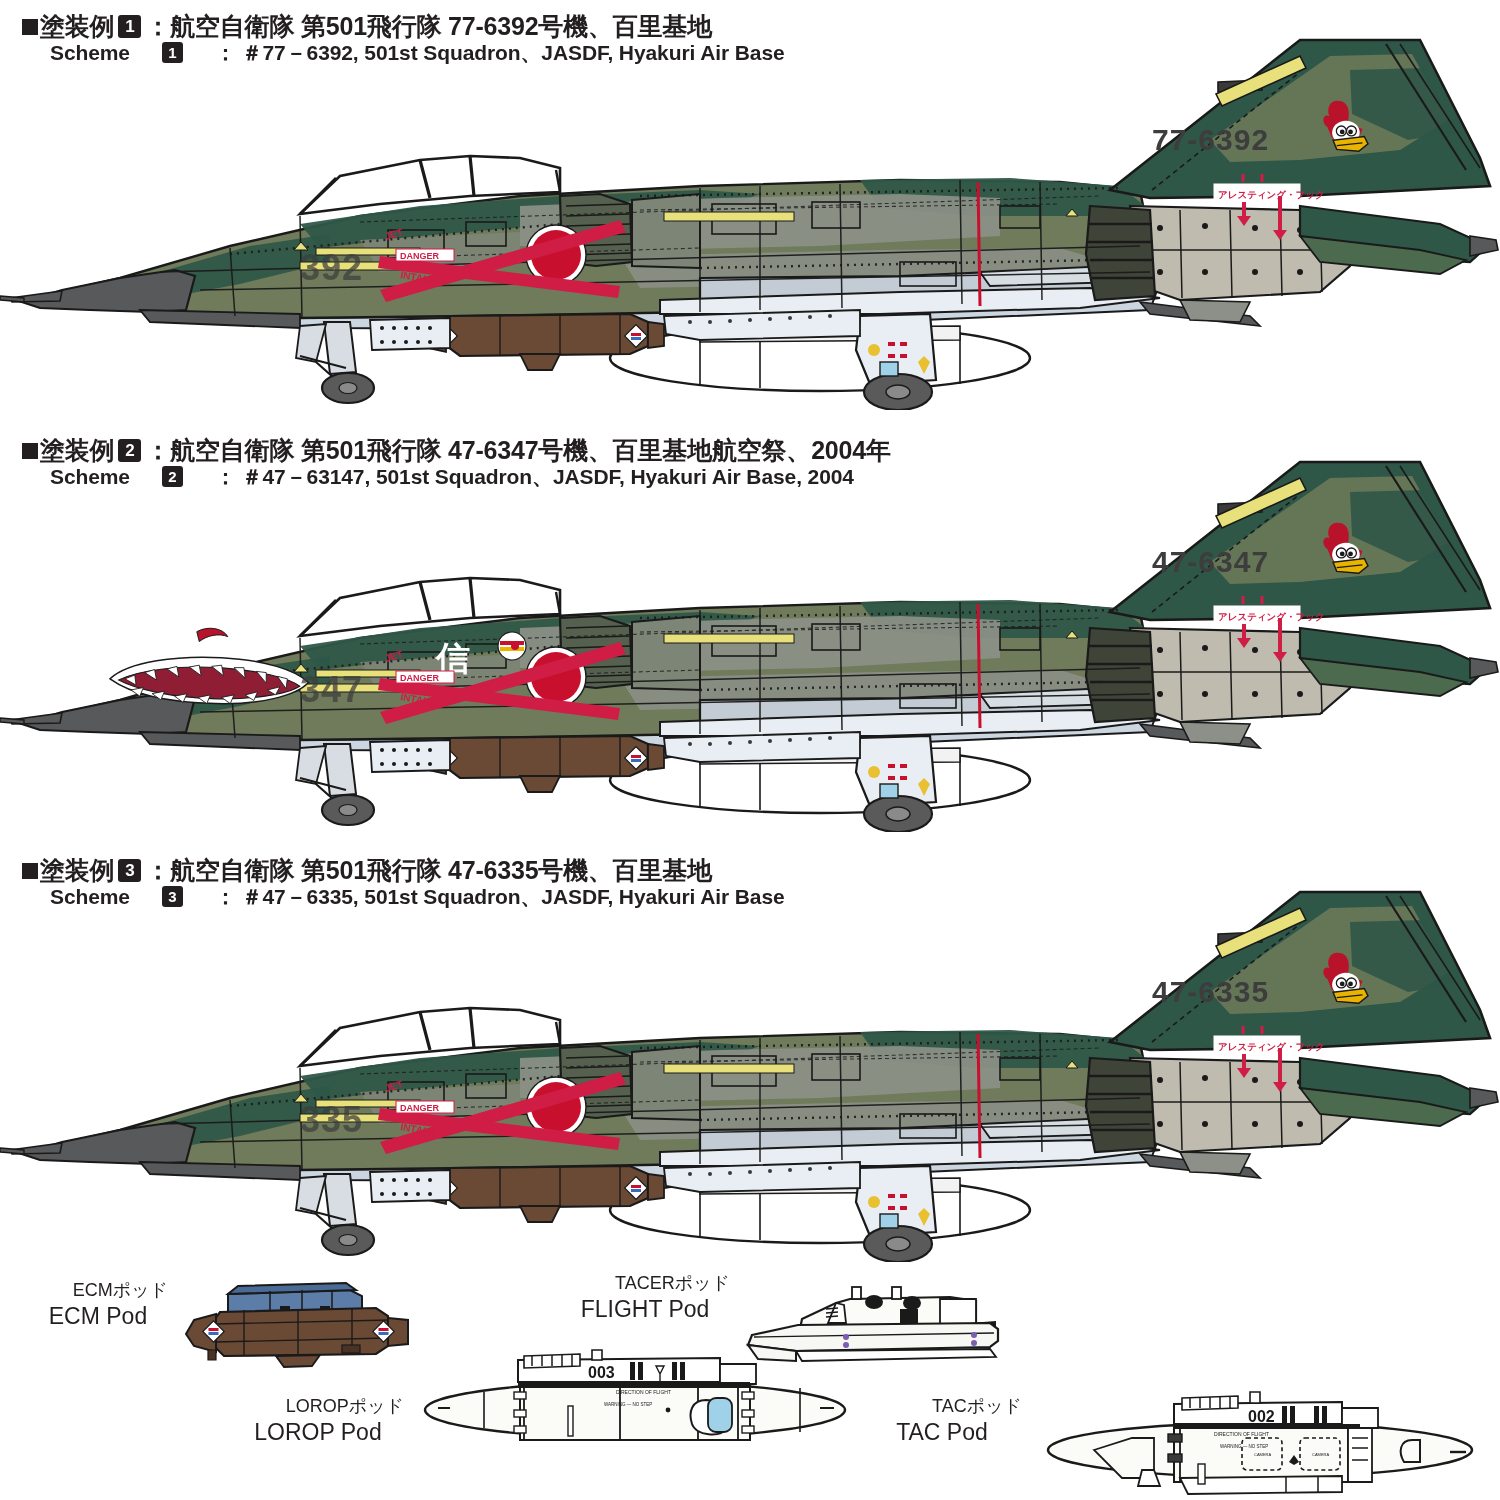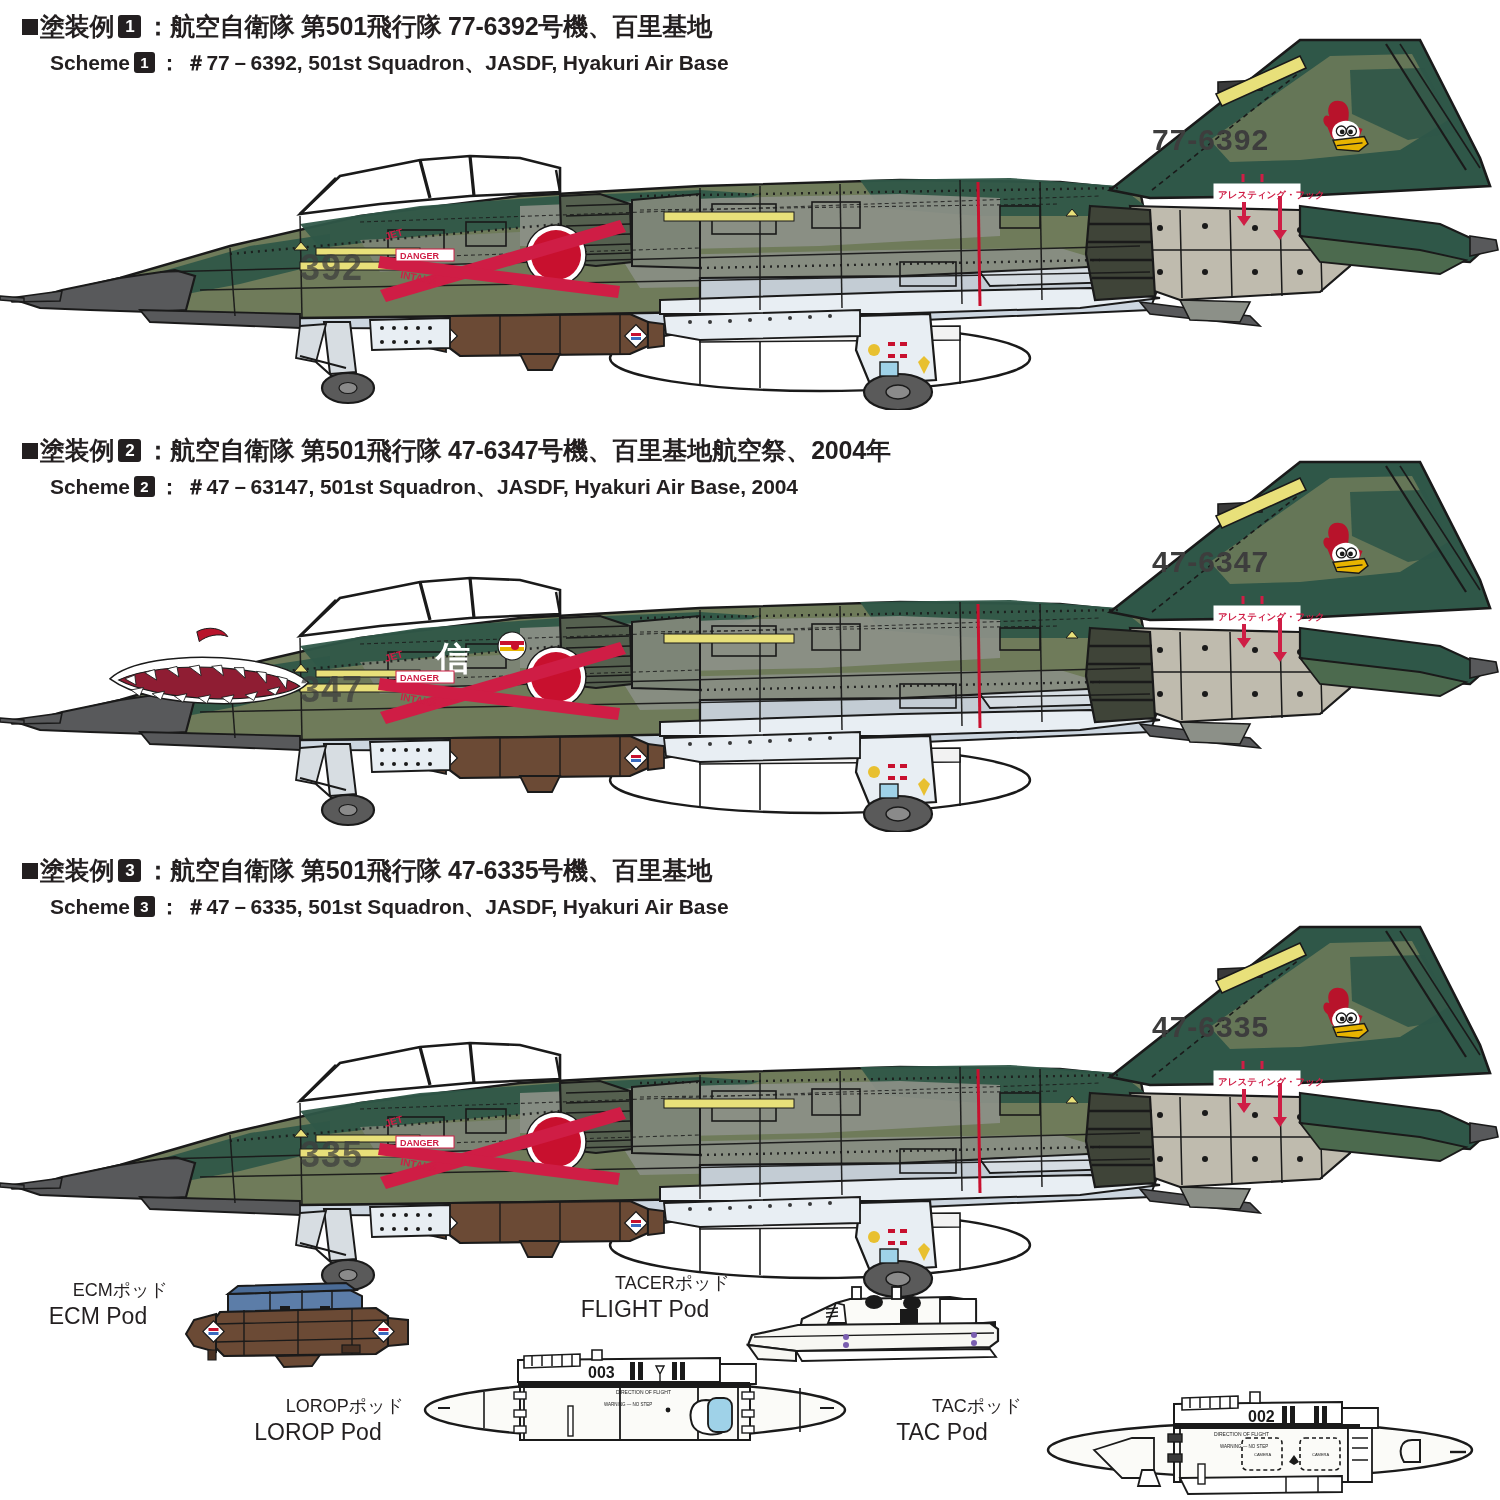--- a/index.html
+++ b/index.html
@@ -14,21 +14,21 @@
   }
   .sheet { position:relative; width:1465px; height:1500px;border-radius:31px; }
 
   
   .scheme-head { position:absolute; left:22px; }
   .head-jp, .head-en {
     display:flex; align-items:center; white-space:nowrap;
     line-height:1.0;
   }
   .head-jp { font-size:25px; font-weight:700; letter-spacing:-0.2px; }
-  .head-en { font-size:21px; font-weight:600; margin-top:13px; padding-left:28px; letter-spacing:-0.1px; }
+  .head-en { font-size:21px; font-weight:600; margin-top:3px; padding-left:28px; letter-spacing:-0.1px;gap:28px; }
   .sq { width:16px; height:16px; background:#231f20; display:inline-block; margin-right:2px; }
   .badge {
     display:inline-flex; align-items:center; justify-content:center;
     width:23px; height:23px; background:#231f20; color:#fff;
     border-radius:3px; font-size:17px; font-weight:700;
     margin:0 4px; font-family:"Liberation Sans", sans-serif;
   }
   .head-en .badge { width:21px; height:21px; font-size:15px; }
 
   
@@ -387,21 +387,21 @@
       <span class="badge">3</span>
       <span>：航空自衛隊 第501飛行隊 47-6335号機、百里基地</span>
     </div>
     <div class="head-en">
       <span>Scheme</span>
       <span class="badge">3</span>
       <span>：  ＃47－6335, 501st Squadron、JASDF, Hyakuri Air Base</span>
     </div>
   </div>
 
-  <div class="plane" style="top:897px;">
+  <div class="plane" style="top:862px;">
     <svg viewBox="0 0 1500 400" xmlns="http://www.w3.org/2000/svg">
       <use href="#phantom" x="0" y="0"></use>
       <g>
         <circle cx="556" cy="245" r="30" fill="#ffffff" stroke="#1a1a1a" stroke-width="1.4"></circle>
         <circle cx="556" cy="245" r="25" fill="#c8102e"></circle>
       </g>
       <g transform="translate(1322,86) scale(0.92)">
           <use href="#woody"></use>
         </g>
       <path d="M1216,84 L1300,46 L1306,58 L1222,96 Z" fill="#e8e07a" stroke="#1a1a1a" stroke-width="1.6"></path>

